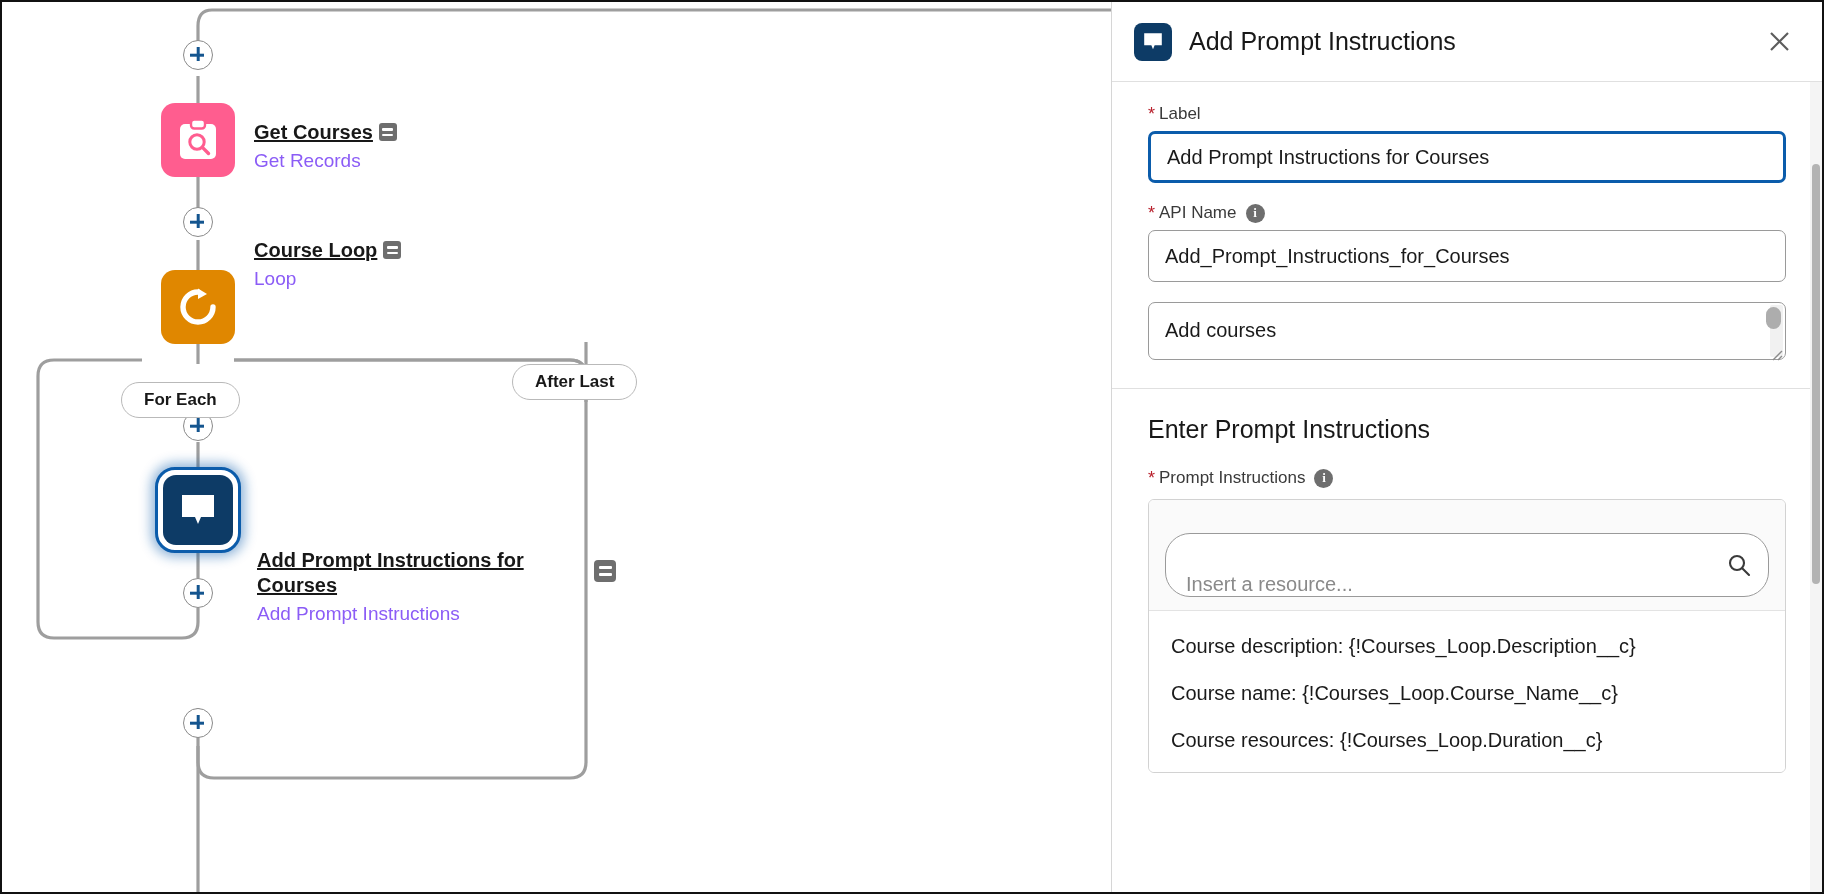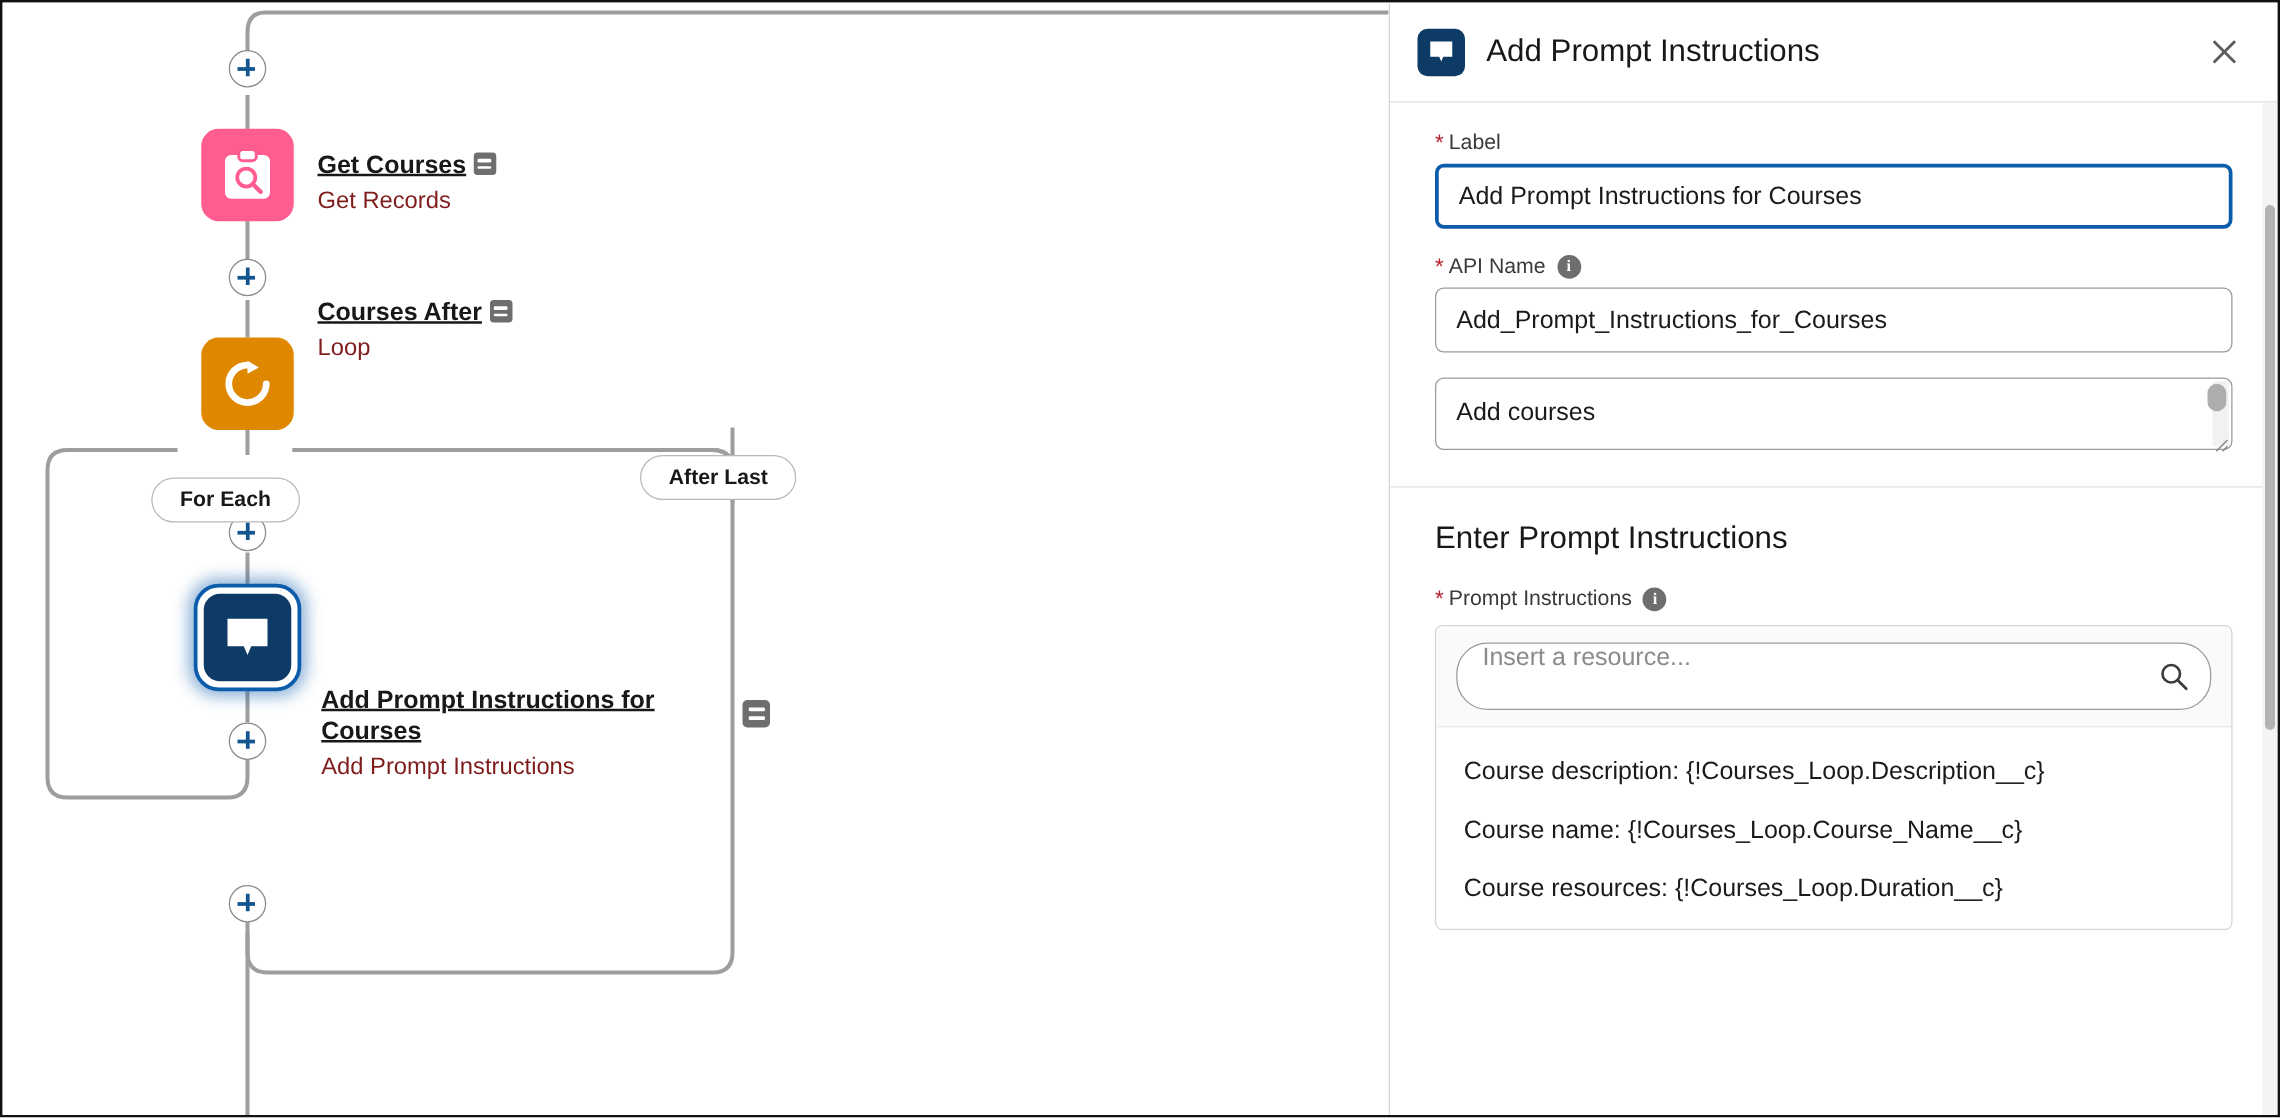--- a/index.html
+++ b/index.html
@@ -73,21 +73,21 @@
   }
 
   
   .node-text { position: absolute; cursor: pointer; }
   .node-title {
     font-size: 20px; font-weight: bold; color: #181818;
     line-height: 25px;
     display: inline;
     text-decoration: underline;
   }
-  .node-sub { font-size: 19px; color: #7f1d1d; line-height: 26px; margin-top: 3px; }
+  .node-sub { font-size: 19px; color: #8b5cf6; line-height: 26px; margin-top: 3px; }
 
   
   .badge-icon {
     display: inline-block;
     width: 18px; height: 18px;
     border-radius: 3px;
     background: #6e6e6e;
     position: relative;
     vertical-align: -2px;
     margin-left: 6px;
@@ -239,26 +239,27 @@
     border-radius: 6px;
     overflow: hidden;
   }
   .rte-toolbar {
     background: #fafafa;
     border-bottom: 1px solid #e3e3e3;
     padding: 13px 16px;
   }
   .resource-search {
     position: relative;
-    height: 54px;
+    height: 64px;
     border: 1px solid #9a9a9a;
     border-radius: 25px;
     background: #ffffff;
-    display: flex; align-items: flex-start;
+    display: flex; align-items: flex-end;
     padding: 0 48px 0 20px;
+    margin-top: 20px;
   }
   .resource-search input {
     border: none; outline: none; width: 100%;
     font-size: 20px; color: #1a1a1a;
     font-family: "Liberation Sans", sans-serif;
     background: transparent;
   }
   .resource-search input::placeholder { color: #8a8a8a; }
   .search-icon {
     position: absolute; right: 17px; top: 50%;
@@ -335,21 +336,21 @@
     </div>
 
     <div class="node-tile orange" style="left:159px; top:268px;">
       <svg width="42" height="42" viewBox="0 0 42 42">
         <path d="M 21 6 A 15 15 0 1 0 36 21" fill="none" stroke="#ffffff" stroke-width="5.4" stroke-linecap="round"></path>
         <path d="M 21 2.5 L 21 13 L 30 8" fill="#ffffff"></path>
       </svg>
     </div>
     <div class="node-text" style="left:252px; top:236px;">
       <div>
-        <span class="node-title">Courses After</span><span class="badge-icon"></span>
+        <span class="node-title">Course Loop</span><span class="badge-icon"></span>
       </div>
       <div class="node-sub">Loop</div>
     </div>
 
     <div class="pill" style="left:119px; top:380px;">
       <span>For Each</span>
     </div>
     <div class="pill" style="left:510px; top:362px;">
       <span>After Last</span>
     </div>

